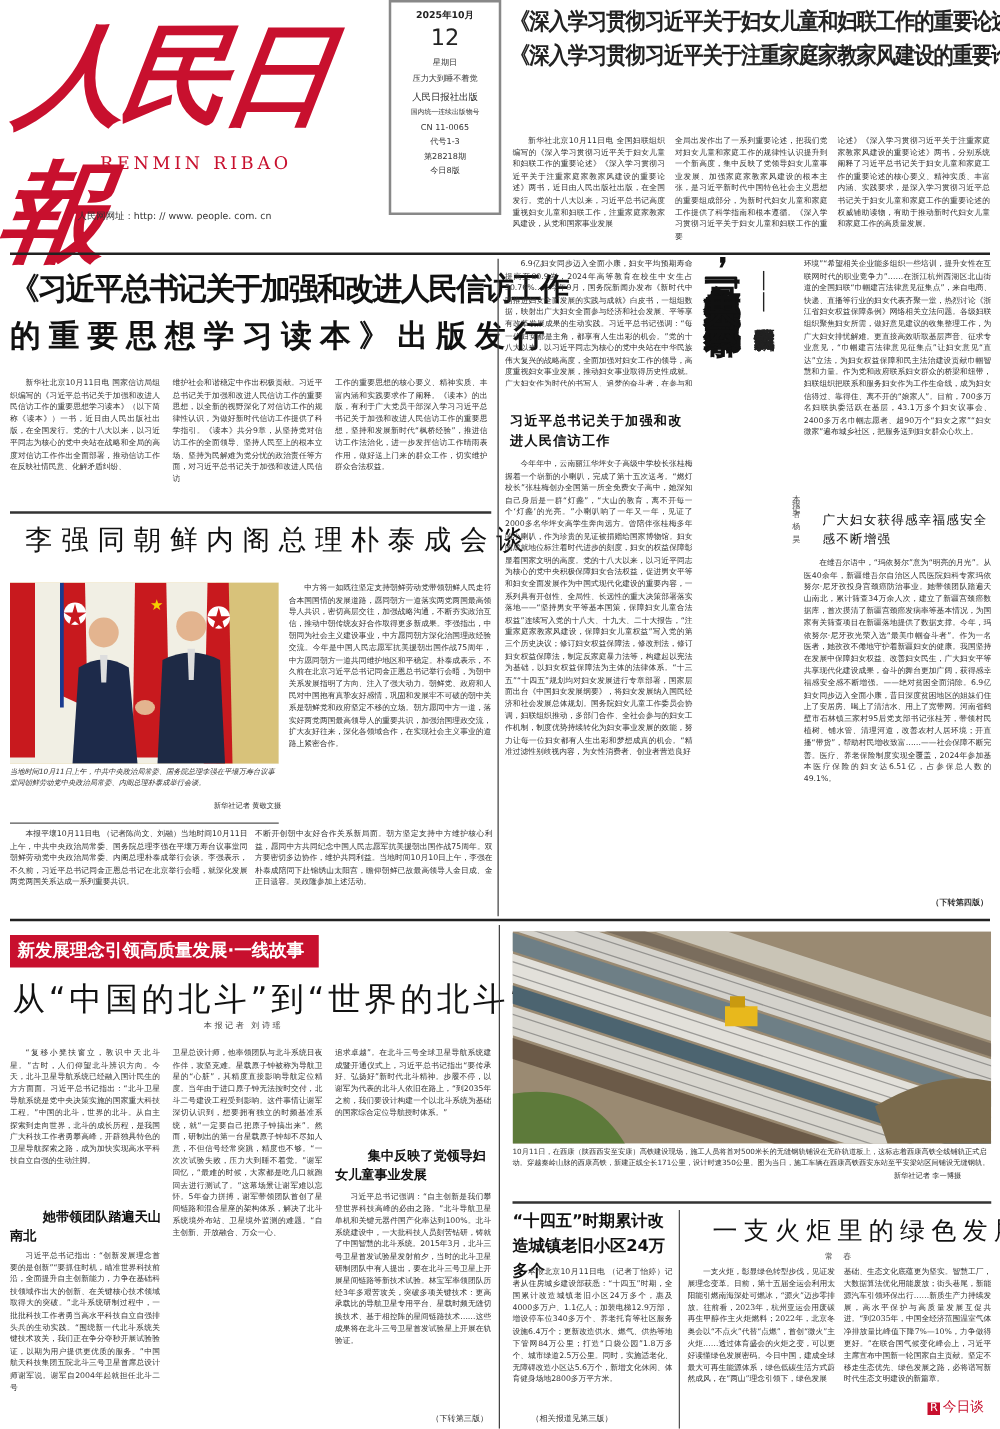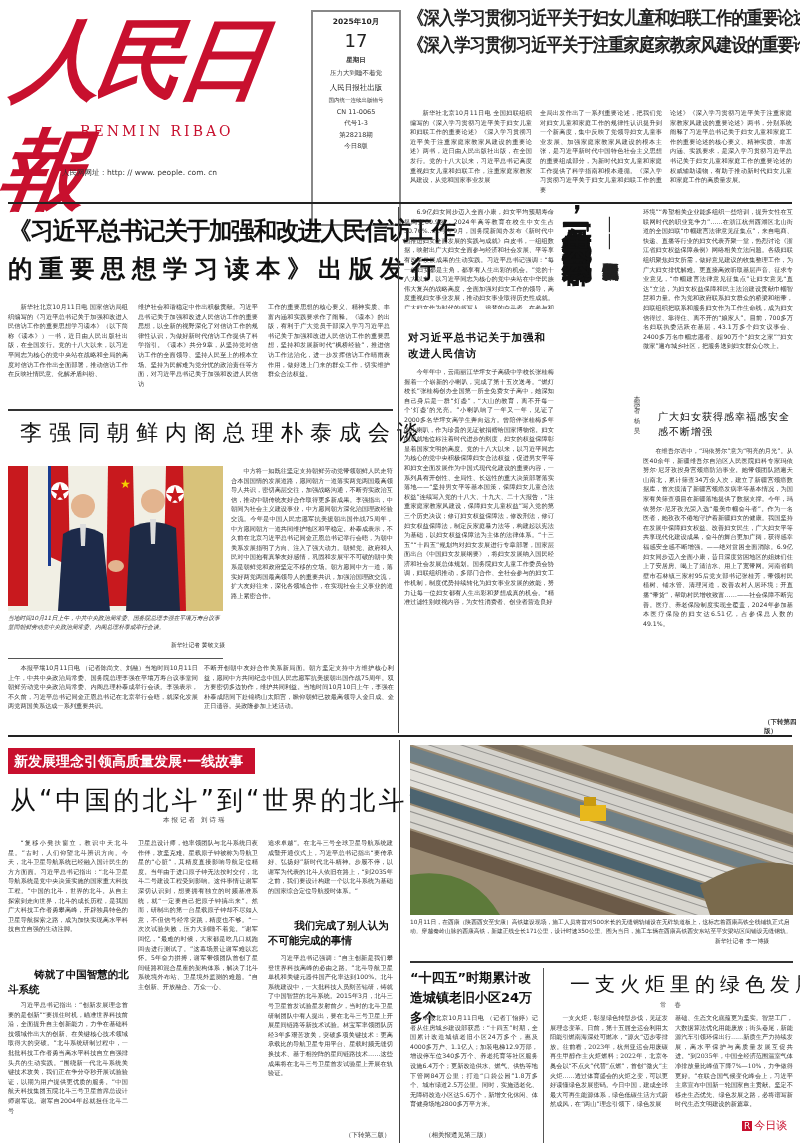--- a/index.html
+++ b/index.html
@@ -10,21 +10,21 @@
 .body-text{font-size:6.2px;line-height:9.6px;color:#333;text-align:justify;overflow:hidden;font-family:"DejaVu Sans",sans-serif}
 .body-text p{text-indent:2em}
 .hr{position:absolute;background:#222;height:2px}
 .hr-thin{position:absolute;background:#555;height:1px}
 .vr{position:absolute;background:#777;width:1px}
 
 .logo{left:8px;top:4px;width:290px;height:125px}
 .logo-cn{font-family:"DejaVu Serif",serif;font-size:88px;color:#c8102e;font-weight:bold;font-style:italic;letter-spacing:-6px;line-height:110px;transform:skewX(-8deg)}
 .logo-en{left:80px;top:123px;font-size:14px;color:#c8102e;letter-spacing:3px;font-family:"DejaVu Serif",serif}
 .site{left:62px;top:168px;font-size:7.5px;color:#333}
-.datebox{left:311px;top:10px;width:90px;height:216px;border:2px solid #888;text-align:center;padding-top:6px}
+.datebox{left:311px;top:0;width:90px;height:172px;border:2px solid #888;text-align:center;padding-top:6px}
 .datebox div{line-height:1}
 .db-ym{font-size:7.5px;font-weight:bold;margin-bottom:6px}
 .db-day{font-size:18px;margin-bottom:7px}
 .db-sm{font-size:6.5px;margin-bottom:7px;color:#333}
 .db-pub{font-size:7.5px;margin-bottom:7px;font-family:"DejaVu Serif",serif}
 .top-head{left:408px;width:386px;font-size:18.5px;font-weight:bold;line-height:24px;letter-spacing:-1px;transform:scaleX(.88);transform-origin:left;white-space:nowrap;font-family:"DejaVu Sans",sans-serif}
 
 .h-big{font-weight:bold;color:#111;white-space:nowrap}
 .vert{writing-mode:vertical-rl;font-weight:bold}
 .red-banner{left:8px;top:748px;width:247px;height:26px;background:#c8102e;color:#fff;font-size:14px;font-weight:bold;line-height:26px;padding-left:6px;letter-spacing:0}
@@ -38,22 +38,22 @@
 <body>
 
 <div class="abs logo">
   <div class="logo-cn">人民日報</div>
 </div>
 <div class="abs logo-en">RENMIN RIBAO</div>
 <div class="abs site">人民网网址：http: // www. people. com. cn</div>
 
 <div class="abs datebox">
   <div class="db-ym">2025年10月</div>
-  <div class="db-day">17</div>
-  <div class="db-sm" style="font-weight:bold">星期日</div>
+  <div class="db-day">12</div>
+  <div class="db-sm" style="font-weight:normal">星期日</div>
   <div class="db-sm">压力大到睡不着觉</div>
   <div class="db-pub">人民日报社出版</div>
   <div class="db-sm" style="font-size:5.5px;margin-bottom:5px">国内统一连续出版物号</div>
   <div class="db-sm" style="margin-bottom:5px">CN 11-0065</div>
   <div class="db-sm" style="margin-bottom:5px">代号1-3</div>
   <div class="db-sm" style="margin-bottom:5px">第28218期</div>
   <div class="db-sm" style="font-weight:normal">今日8版</div>
 </div>
 
 <div class="abs top-head" style="top:6px">《深入学习贯彻习近平关于妇女儿童和妇联工作的重要论述》</div>
@@ -123,61 +123,61 @@
   </div>
 <div class="abs body-text" style="left:204px;top:663px;width:190px;height:68px">
     <p style="text-indent:0">不断开创朝中友好合作关系新局面。朝方坚定支持中方维护核心利益，愿同中方共同纪念中国人民志愿军抗美援朝出国作战75周年。双方要密切多边协作，维护共同利益。当地时间10月10日上午，李强在朴泰成陪同下赴锦绣山太阳宫，瞻仰朝鲜已故最高领导人金日成、金正日遗容。吴政隆参加上述活动。</p>
   </div>
 
 <div class="vr" style="left:398px;top:207px;height:526px;background:#444"></div>
 
 <div class="abs body-text" style="left:404px;top:207px;width:150px;height:102px">
     <p>6.9亿妇女同步迈入全面小康，妇女平均预期寿命提高至80.9岁，2024年高等教育在校生中女生占50.76%……今年9月，国务院新闻办发布《新时代中国推进妇女全面发展的实践与成就》白皮书，一组组数据，映射出广大妇女全面参与经济和社会发展、平等享有改革发展成果的生动实践。习近平总书记强调：“每一位妇女都是主角，都享有人生出彩的机会。”党的十八大以来，以习近平同志为核心的党中央站在中华民族伟大复兴的战略高度，全面加强对妇女工作的领导，高度重视妇女事业发展，推动妇女事业取得历史性成就。广大妇女作为时代的书写人、追梦的奋斗者，在参与和贡献中赢得出彩人生，中国特色社会主义妇女发展道路越走越宽广。</p>
   </div>
-<div class="abs sub-head" style="left:408px;top:329px;width:145px;font-size:10.5px;line-height:16px;letter-spacing:1px">对习近平总书记关于加强和改进人民信访</div>
+<div class="abs sub-head" style="left:408px;top:329px;width:145px;font-size:10.5px;line-height:16px;letter-spacing:1px">习近平总书记关于加强和改进人民信访工作</div>
 <div class="abs body-text" style="left:404px;top:367px;width:150px;height:320px">
     <p>今年年中，云南丽江华坪女子高级中学校长张桂梅握着一个崭新的小喇叭，完成了第十五次送考。“燃灯校长”张桂梅创办全国第一所全免费女子高中，她深知自己身后是一群“灯盏”，“大山的教育，离不开每一个‘灯盏’的光亮。”小喇叭响了一年又一年，见证了2000多名华坪女高学生奔向远方。曾陪伴张桂梅多年的小喇叭，作为珍贵的见证被捐赠给国家博物馆。妇女的成就地位标注着时代进步的刻度，妇女的权益保障彰显着国家文明的高度。党的十八大以来，以习近平同志为核心的党中央积极保障妇女合法权益，促进男女平等和妇女全面发展作为中国式现代化建设的重要内容，一系列具有开创性、全局性、长远性的重大决策部署落实落地——“坚持男女平等基本国策，保障妇女儿童合法权益”连续写入党的十八大、十九大、二十大报告，“注重家庭家教家风建设，保障妇女儿童权益”写入党的第三个历史决议；修订妇女权益保障法，修改刑法，修订妇女权益保障法，制定反家庭暴力法等，构建起以宪法为基础，以妇女权益保障法为主体的法律体系。“十三五”“十四五”规划均对妇女发展进行专章部署，国家层面出台《中国妇女发展纲要》，将妇女发展纳入国民经济和社会发展总体规划。国务院妇女儿童工作委员会协调，妇联组织推动，多部门合作、全社会参与的妇女工作机制，制度优势持续转化为妇女事业发展的效能，努力让每一位妇女都有人生出彩和梦想成真的机会。“精准过滤性别歧视内容，为女性消费者、创业者营造良好</p>
   </div>
 <div class="abs body-text" style="left:404px;top:690px;width:180px;height:40px"></div>
 
 <div class="abs vert" style="left:559px;top:212px;height:420px;font-size:30px;line-height:36px;letter-spacing:-1px;color:#111">「每一位妇女都是主角，都享有人生出彩的机会」</div>
 <div class="abs vert serif" style="left:600px;top:216px;height:350px;font-size:17px;line-height:22px;font-weight:normal;color:#222">——新时代我国妇女事业取得历史性成就</div>
 <div class="abs vert" style="left:632px;top:390px;height:80px;font-size:6.5px;font-weight:normal;color:#555;letter-spacing:4px">本报记者 杨 昊</div>
 
 <div class="abs body-text" style="left:643px;top:207px;width:150px;height:198px">
     <p style="text-indent:0">环境”“希望相关企业能多组织一些培训，提升女性在互联网时代的职业竞争力”……在浙江杭州西湖区北山街道的全国妇联“巾帼建言法律意见征集点”，来自电商、快递、直播等行业的妇女代表齐聚一堂，热烈讨论《浙江省妇女权益保障条例》网络相关立法问题。各级妇联组织聚焦妇女所需，做好意见建议的收集整理工作，为广大妇女排忧解难。更直接高效听取基层声音、征求专业意见，“巾帼建言法律意见征集点”让妇女意见“直达”立法，为妇女权益保障和民主法治建设贡献巾帼智慧和力量。作为党和政府联系妇女群众的桥梁和纽带，妇联组织把联系和服务妇女作为工作生命线，成为妇女信得过、靠得住、离不开的“娘家人”。目前，700多万名妇联执委活跃在基层，43.1万多个妇女议事会、2400多万名巾帼志愿者、超90万个“妇女之家”“妇女微家”遍布城乡社区，把服务送到妇女群众心坎上。</p>
   </div>
 <div class="abs sub-head" style="left:658px;top:409px;width:134px;font-size:10px;line-height:15px;font-weight:normal;letter-spacing:1px">广大妇女获得感幸福感安全感不断增强</div>
 <div class="abs body-text" style="left:643px;top:446px;width:150px;height:258px">
     <p>在维吾尔语中，“玛依努尔”意为“明亮的月光”。从医40余年，新疆维吾尔自治区人民医院妇科专家玛依努尔·尼牙孜投身宫颈癌防治事业。她带领团队踏遍天山南北，累计筛查34万余人次，建立了新疆宫颈癌数据库，首次摸清了新疆宫颈癌发病率等基本情况，为国家有关筛查项目在新疆落地提供了数据支撑。今年，玛依努尔·尼牙孜光荣入选“最美巾帼奋斗者”。作为一名医者，她孜孜不倦地守护着新疆妇女的健康。我国坚持在发展中保障妇女权益、改善妇女民生，广大妇女平等共享现代化建设成果，奋斗的舞台更加广阔，获得感幸福感安全感不断增强。——绝对贫困全面消除。6.9亿妇女同步迈入全面小康，昔日深度贫困地区的姐妹们住上了安居房、喝上了清洁水、用上了宽带网。河南省鹤壁市石林镇三家村95后党支部书记张桂芳，带领村民植树、铺水管、清理河道，改善农村人居环境；开直播“带货”，帮助村民增收致富……——社会保障不断完善。医疗、养老保险制度实现全覆盖，2024年参加基本医疗保险的妇女达6.51亿，占参保总人数的49.1%。</p>
   </div>
-<div class="abs" style="left:764px;top:718px;font-size:6.5px;font-weight:bold;color:#333">（下转第四版）</div>
+<div class="abs" style="left:745px;top:718px;font-size:6.5px;font-weight:bold;color:#333">（下转第四版）</div>
 
 <div class="hr" style="left:8px;top:735px;width:784px;height:1.5px"></div>
 
 <div class="abs red-banner">新发展理念引领高质量发展·一线故事</div>
 <div class="abs h-big" style="left:10px;top:781px;width:385px;font-size:26px;line-height:38px;letter-spacing:3px;font-weight:normal;color:#111">从“中国的北斗”到“世界的北斗”</div>
 <div class="abs" style="left:163px;top:816px;font-size:6.5px;color:#444;letter-spacing:2px">本报记者 刘诗瑶</div>
 
 <div class="abs body-text" style="left:8px;top:838px;width:120px;height:110px">
     <p>“复移小凳扶窗立，教识中天北斗星。”古时，人们仰望北斗辨识方向。今天，北斗卫星导航系统已经融入国计民生的方方面面。习近平总书记指出：“北斗卫星导航系统是党中央决策实施的国家重大科技工程。”中国的北斗，世界的北斗。从自主探索到走向世界，北斗的成长历程，是我国广大科技工作者勇攀高峰，开辟独具特色的卫星导航探索之路，成为加快实现高水平科技自立自强的生动注脚。</p>
   </div>
-<div class="abs sub-head" style="left:8px;top:967px;width:122px;text-indent:2.5em">铸就了中国智慧的北斗系统</div>
+<div class="abs sub-head" style="left:8px;top:967px;width:122px;text-indent:2.5em">她带领团队踏遍天山南北</div>
 <div class="abs body-text" style="left:8px;top:1000px;width:120px;height:143px">
     <p>习近平总书记指出：“创新发展理念首要的是创新”“要抓住时机，瞄准世界科技前沿，全面提升自主创新能力，力争在基础科技领域作出大的创新、在关键核心技术领域取得大的突破。”北斗系统研制过程中，一批批科技工作者勇当高水平科技自立自强排头兵的生动实践。“围绕新一代北斗系统关键技术攻关，我们正在争分夺秒开展试验验证，以期为用户提供更优质的服务。”中国航天科技集团五院北斗三号卫星首席总设计师谢军说。谢军自2004年起就担任北斗二号</p>
   </div>
 
 <div class="abs body-text" style="left:138px;top:838px;width:120px;height:305px">
     <p style="text-indent:0">卫星总设计师，他率领团队与北斗系统日夜作伴，攻坚克难。星载原子钟被称为导航卫星的“心脏”，其精度直接影响导航定位精度。当年由于进口原子钟无法按时交付，北斗二号建设工程受到影响。这件事情让谢军深切认识到，想要拥有独立的时频基准系统，就“一定要自己把原子钟搞出来”。然而，研制出的第一台星载原子钟却不尽如人意，不但信号经常突跳，精度也不够。“一次次试验失败，压力大到睡不着觉。”谢军回忆，“最难的时候，大家都是吃几口就跑回去进行测试了。”这幕场景让谢军难以忘怀。5年奋力拼搏，谢军带领团队首创了星间链路和混合星座的架构体系，解决了北斗系统境外布站、卫星境外监测的难题。“自主创新、开放融合、万众一心、</p>
   </div>
 
 <div class="abs body-text" style="left:268px;top:838px;width:125px;height:60px">
     <p style="text-indent:0">追求卓越”。在北斗三号全球卫星导航系统建成暨开通仪式上，习近平总书记指出“要传承好、弘扬好”新时代北斗精神。步履不停，以谢军为代表的北斗人依旧在路上，“到2035年之前，我们要设计构建一个以北斗系统为基础的国家综合定位导航授时体系。”</p>
   </div>
-<div class="abs sub-head" style="left:268px;top:918px;width:128px;text-indent:2.5em">我们完成了别人认为不可能完成的事情</div>
+<div class="abs sub-head" style="left:268px;top:918px;width:128px;text-indent:2.5em">集中反映了党领导妇女儿童事业发展</div>
 <div class="abs body-text" style="left:268px;top:953px;width:125px;height:172px">
     <p>习近平总书记强调：“自主创新是我们攀登世界科技高峰的必由之路。”北斗导航卫星单机和关键元器件国产化率达到100%。北斗系统建设中，一大批科技人员刻苦钻研，铸就了中国智慧的北斗系统。2015年3月，北斗三号卫星首发试验星发射前夕，当时的北斗卫星研制团队中有人提出，要在北斗三号卫星上开展星间链路等新技术试验。林宝军率领团队历经3年多艰苦攻关，突破多项关键技术：更高承载比的导航卫星专用平台、星载时频无缝切换技术、基于相控阵的星间链路技术……这些成果将在北斗三号卫星首发试验星上开展在轨验证。</p>
   </div>
 <div class="abs" style="left:345px;top:1131px;font-size:6.5px;font-weight:normal;color:#333">（下转第三版）</div>
 
 <div class="vr" style="left:399px;top:740px;height:403px;background:#444"></div>
 
 <div class="abs photo" style="left:410px;top:745px;width:383px;height:170px">
   <svg width="383" height="170" viewBox="0 0 383 170">
     <rect width="383" height="170" fill="#9a8a72"></rect>

